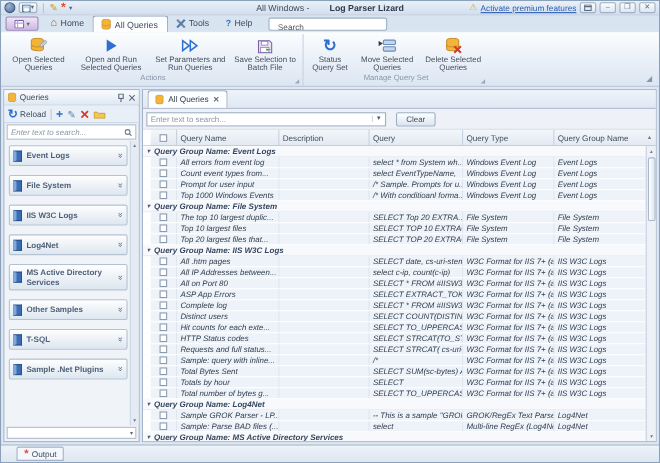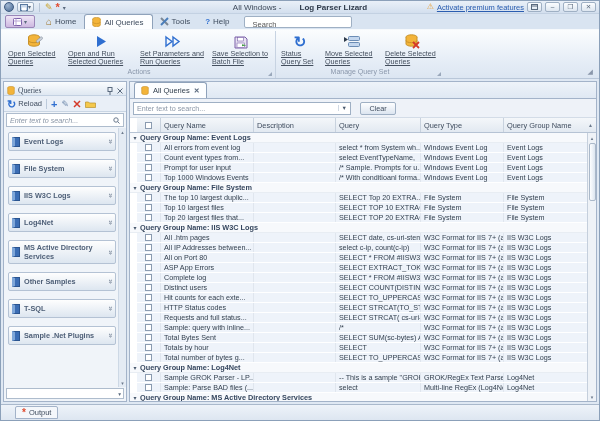--- a/index.html
+++ b/index.html
@@ -45,34 +45,34 @@
   .ribbon-search input { border:none; outline:none; width:90px; font-size:7.5px; font-family:inherit; color:#333; background:transparent; }
   .ribbon-search input::placeholder { color:#555; }
 
   
   .ribbon { height:49px; flex:0 0 49px; background:linear-gradient(#fbfdfe,#e7eef7 60%,#dce6f2);
     border-bottom:1px solid #b9c7d9; display:flex; padding:1px 2px 0 2px; }
   .rgroup { display:flex; flex-direction:column; position:relative; border-right:1px solid #c7d3e2; padding:1px 2px 0 2px; }
   .rgroup-buttons { display:flex; flex:1; align-items:stretch; }
   .rbtn { display:flex; flex-direction:column; align-items:center; justify-content:flex-start; padding:1px 3px; border-radius:2px; }
   .rbtn .ric { height:17px; display:flex; align-items:center; justify-content:center; }
-  .rbtn .rlbl { font-size:7.2px; line-height:8px; color:#444f5e; white-space:pre-line;text-decoration:underline; }
+  .rbtn .rlbl { font-size:7.2px; line-height:8px; text-align:center; color:#444f5e; white-space:pre-line; }
   .rgroup-label { height:10px; font-size:7px; color:#8a97ab; text-align:center; position:relative; }
   .launcher { position:absolute; right:1px; bottom:2px; width:0; height:0;
     border-left:4px solid transparent; border-bottom:4px solid #9aa8bb; }
   .ribbon-pin { margin-left:auto; align-self:flex-end; color:#8a97ab; font-size:7px; padding:0 4px 2px 0; }
   .reload-glyph { color:#2f6fd0; font-size:15px; font-weight:bold; line-height:14px; }
 
   
   .content { flex:1; display:flex; padding:2px; gap:2px; min-height:0; }
 
   
   .sidebar { width:124px; flex:0 0 124px; border:1px solid #a3b3c9; background:#f0f4f9; display:flex; flex-direction:column; min-height:0; }
-  .panel-header { height:14px; flex:0 0 14px; display:flex; align-items:flex-end; gap:3px; padding:0 3px;
-    background:linear-gradient(#fafcfe,#dfe8f2); border-bottom:1px solid #c3d1e2;font-family:Liberation Serif, serif; }
+  .panel-header { height:14px; flex:0 0 14px; display:flex; align-items:center; gap:3px; padding:0 3px;
+    background:linear-gradient(#fafcfe,#dfe8f2); border-bottom:1px solid #c3d1e2; }
   .panel-title { font-size:7.5px; color:#3f4c5e; }
   .panel-header .right { margin-left:auto; display:flex; gap:4px; align-items:center; color:#5a6a7e; }
   .panel-toolbar { height:16px; flex:0 0 16px; display:flex; align-items:center; gap:4px; padding:0 3px;
     background:#e9eff7; border-bottom:1px solid #c9d5e3; }
   .tool-reload { display:flex; align-items:center; gap:2px; font-size:7.5px; color:#3f4c5e; }
   .tool-reload .reload-glyph { font-size:11px; line-height:10px; }
   .tsep { width:1px; height:10px; background:#bccadb; }
   .tplus { color:#2f6fd0; font-weight:bold; font-size:11px; line-height:10px; }
   .tedit { color:#6b87aa; font-size:9px; }
   .panel-search { height:14px; flex:0 0 14px; margin:1px 2px; border:1px solid #aebccd; background:#fff;
@@ -102,21 +102,21 @@
   .filter-combo input::placeholder { color:#8b97a7; }
   .combo-arrow { font-size:5.5px; color:#4a5a6e; padding-left:3px; border-left:1px solid #d0d9e4; }
   .clear-btn { width:36px; height:13px; border:1px solid #9fb0c4; border-radius:2px; background:linear-gradient(#fdfeff,#dce5f0);
     font-size:7.2px; color:#3f4c5e; display:flex; align-items:center; justify-content:center; }
 
   
   .grid { flex:1; display:flex; flex-direction:column; min-height:0; }
   .grid-header { height:15px; flex:0 0 15px; display:flex; background:linear-gradient(#f4f7fa,#e2e9f1);
     border-bottom:1px solid #b6c3d4; }
   .gh-cell { border-right:1px solid #c8d2de; display:flex; align-items:center; padding:0 3px; font-size:7.4px; color:#3f4c5e; overflow:hidden; white-space:nowrap; }
-  .grid-body-wrap { flex:1; display:flex; min-height:0; }
+  .grid-body-wrap { flex:1; display:flex; min-height:0;font-style:italic; }
   .grid-body { flex:1; overflow:hidden; background:#fff; }
   .grid-row { display:flex; height:10px; line-height:10px; }
   .group-row { background:#f7f9fc; border-bottom:1px solid #e8edf3; }
   .group-row .tri { width:10px; flex:0 0 10px; text-align:center; font-size:6px; color:#4a5a6e; }
   .group-row .glbl { font-weight:bold; font-size:7.3px; color:#35465e; white-space:nowrap; overflow:hidden; }
   .data-row { background:#eef3fa; border-bottom:1px solid #fff; }
   .gcell { border-right:1px solid #e0e6ee; padding:0 3px; font-size:7.2px; color:#33404f; white-space:nowrap; overflow:hidden; }
   .c-ind { width:7px; flex:0 0 7px; border-right:none; padding:0; background:#fff; }
   .c-cb { width:24px; flex:0 0 24px; display:flex; align-items:center; justify-content:center; padding:0; }
   .c-name { width:93px; flex:0 0 93px; }

